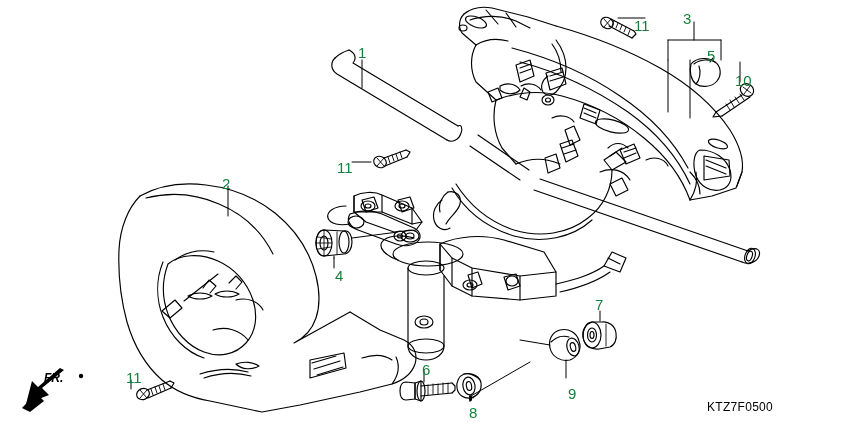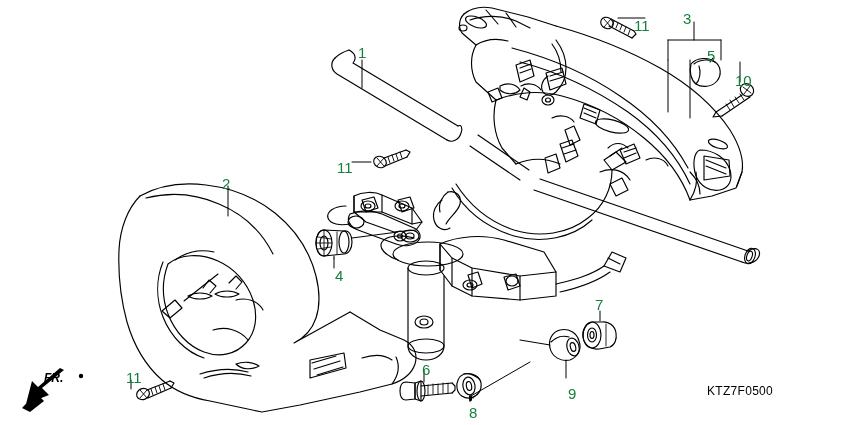--- a/index.html
+++ b/index.html
@@ -28,21 +28,21 @@
     font-size: 15px;
     font-weight: 400;
     color: #15803d;
     line-height: 1;
     white-space: nowrap;
     user-select: none;
   }
   #partnumber {
     position: absolute;
     left: 707px;
-    top: 384px;
+    top: 400px;
     font-family: "Liberation Sans", sans-serif;
     font-size: 12px;
     letter-spacing: 0.3px;
     color: #000000;
     white-space: nowrap;
   }
   #fr-label {
     position: absolute;
     left: 44px;
     top: 371px;

